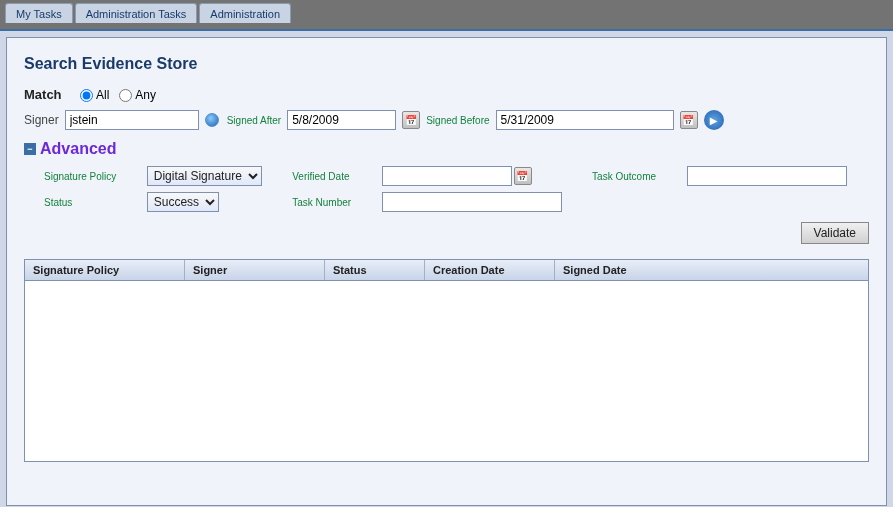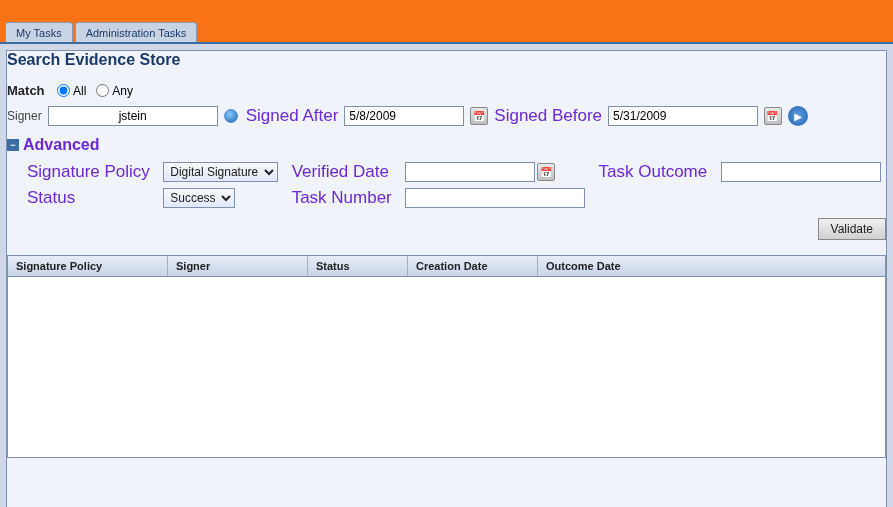--- a/index.html
+++ b/index.html
@@ -8,26 +8,25 @@
       font-size: 12px;
       background: #d0d8e8;
       width: 893px;
       height: 507px;
       overflow: hidden;
     }
 
     
     .tab-bar {
       display: flex;
-      align-items: flex-end;
-      background: #f97316;
+      background: #737373;
       padding-top: 3px;
       padding-left: 5px;
       border-bottom: 2px solid #3a6ea5;
-      height: 44px;
+      height: 31px;
     }
     .tab {
       padding: 3px 10px;
       margin-right: 2px;
       background: #c8d4e4;
       border: 1px solid #8a9ab0;
       border-bottom: none;
       border-radius: 3px 3px 0 0;
       cursor: pointer;
       font-size: 11px;
@@ -42,64 +41,65 @@
       color: #ffffff;
       font-weight: bold;
       border-color: #3a6ea5;
     }
 
     
     .main-content {
       background: #f0f4fa;
       margin: 6px;
       border: 1px solid #8090b0;
-      padding: 0;
+      padding: 17px;
       height: calc(507px - 26px - 12px);
       overflow: hidden;
     }
 
     .page-title {
       font-size: 16px;
       font-weight: bold;
       color: #1a3a6a;
       margin-bottom: 14px;
     }
 
     .label {
       color: #444;
       font-size: 12px;
       white-space: nowrap;
     }
 
     .label-blue {
-      color: #6d28d9;
-      font-size: 17px;
+      color: #15803d;
+      font-size: 10px;
       white-space: nowrap;
     }
 
     
     .match-row {
       display: flex;
       align-items: center;
       margin-bottom: 8px;
+      gap: 6px;
     }
     .match-label {
       font-size: 13px;
       font-weight: bold;
       color: #222;
       min-width: 50px;
     }
     .radio-group {
       display: flex;
       align-items: center;
       gap: 10px;
     }
     .radio-option {
       display: flex;
-      align-items: flex-start;
+      align-items: flex-end;
       gap: 3px;
       font-size: 12px;
     }
 
     
     .signer-row {
       display: flex;
       align-items: center;
       margin-bottom: 10px;
       gap: 6px;
@@ -107,28 +107,27 @@
 
     input[type="text"] {
       border: 1px solid #8090b0;
       background: #ffffff;
       padding: 2px 4px;
       font-size: 12px;
       height: 20px;
     }
 
     .signer-input {
-      width: 170px;
-      text-align: center;
+      width: 134px;
     }
     .date-input {
-      width: 120px;
+      width: 109px;
     }
     .date-input-before {
-      width: 150px;
+      width: 178px;
     }
 
     
     .cal-icon {
       display: inline-flex;
       align-items: center;
       justify-content: center;
       width: 18px;
       height: 18px;
       background: linear-gradient(180deg, #e8e8e8, #c0c0c0);
@@ -254,20 +253,23 @@
 </head>
 <body>
 
 <div class="tab-bar">
   <div class="tab">
     <span>My Tasks</span>
   </div>
   <div class="tab">
     <span>Administration Tasks</span>
   </div>
+  <div class="tab">
+    <span>Administration</span>
+  </div>
 </div>
 
 <div class="main-content">
 
   <div class="page-title">Search Evidence Store</div>
 
   <div class="match-row">
     <span class="match-label">Match</span>
     <div class="radio-group">
       <div class="radio-option">
@@ -344,19 +346,19 @@
     <div class="validate-row">
       <button class="validate-btn">Validate</button>
     </div>
 
     <div class="results-area">
       <div class="table-header">
         <div class="th">Signature Policy</div>
         <div class="th">Signer</div>
         <div class="th">Status</div>
         <div class="th">Creation Date</div>
-        <div class="th">Outcome Date</div>
+        <div class="th">Signed Date</div>
       </div>
       <div class="table-body"></div>
     </div>
   </div>
 
 </div>
 
 </body></html>

